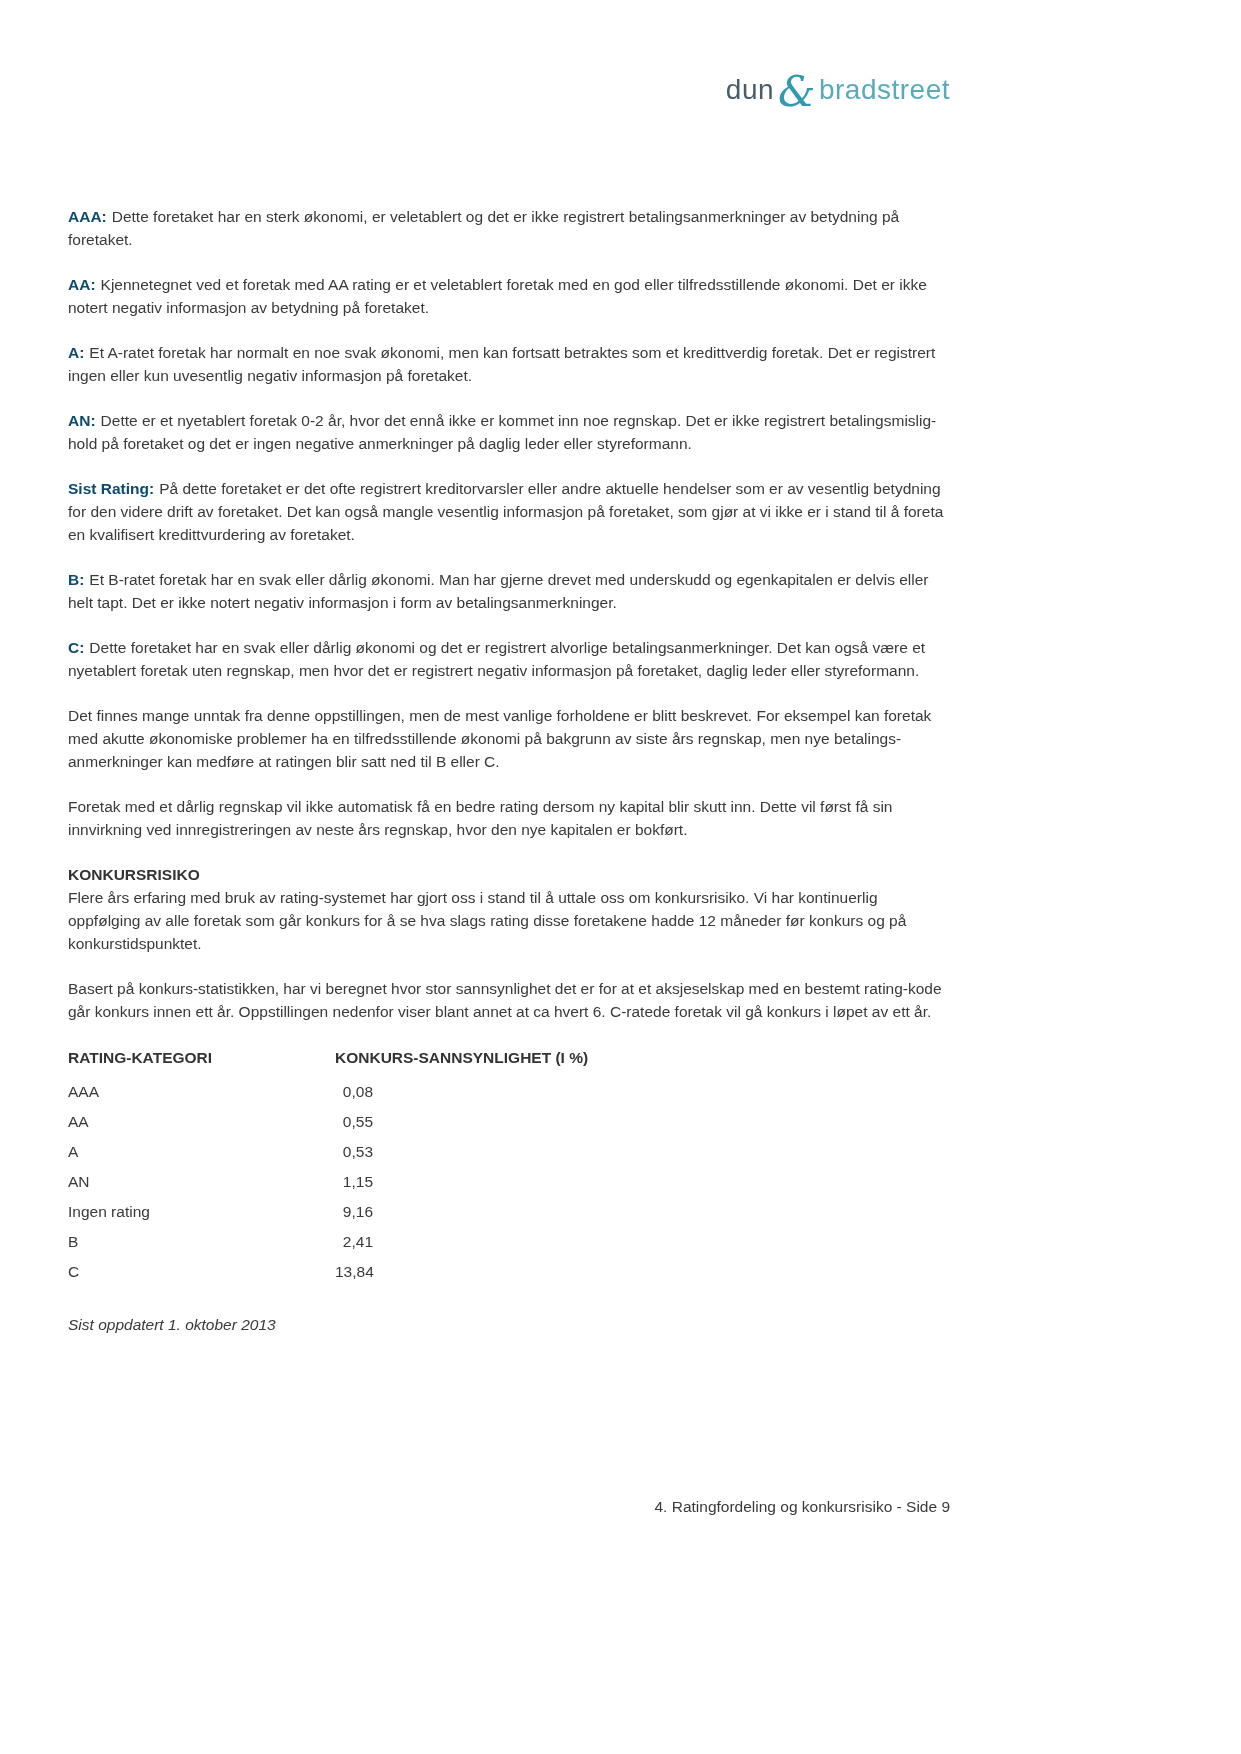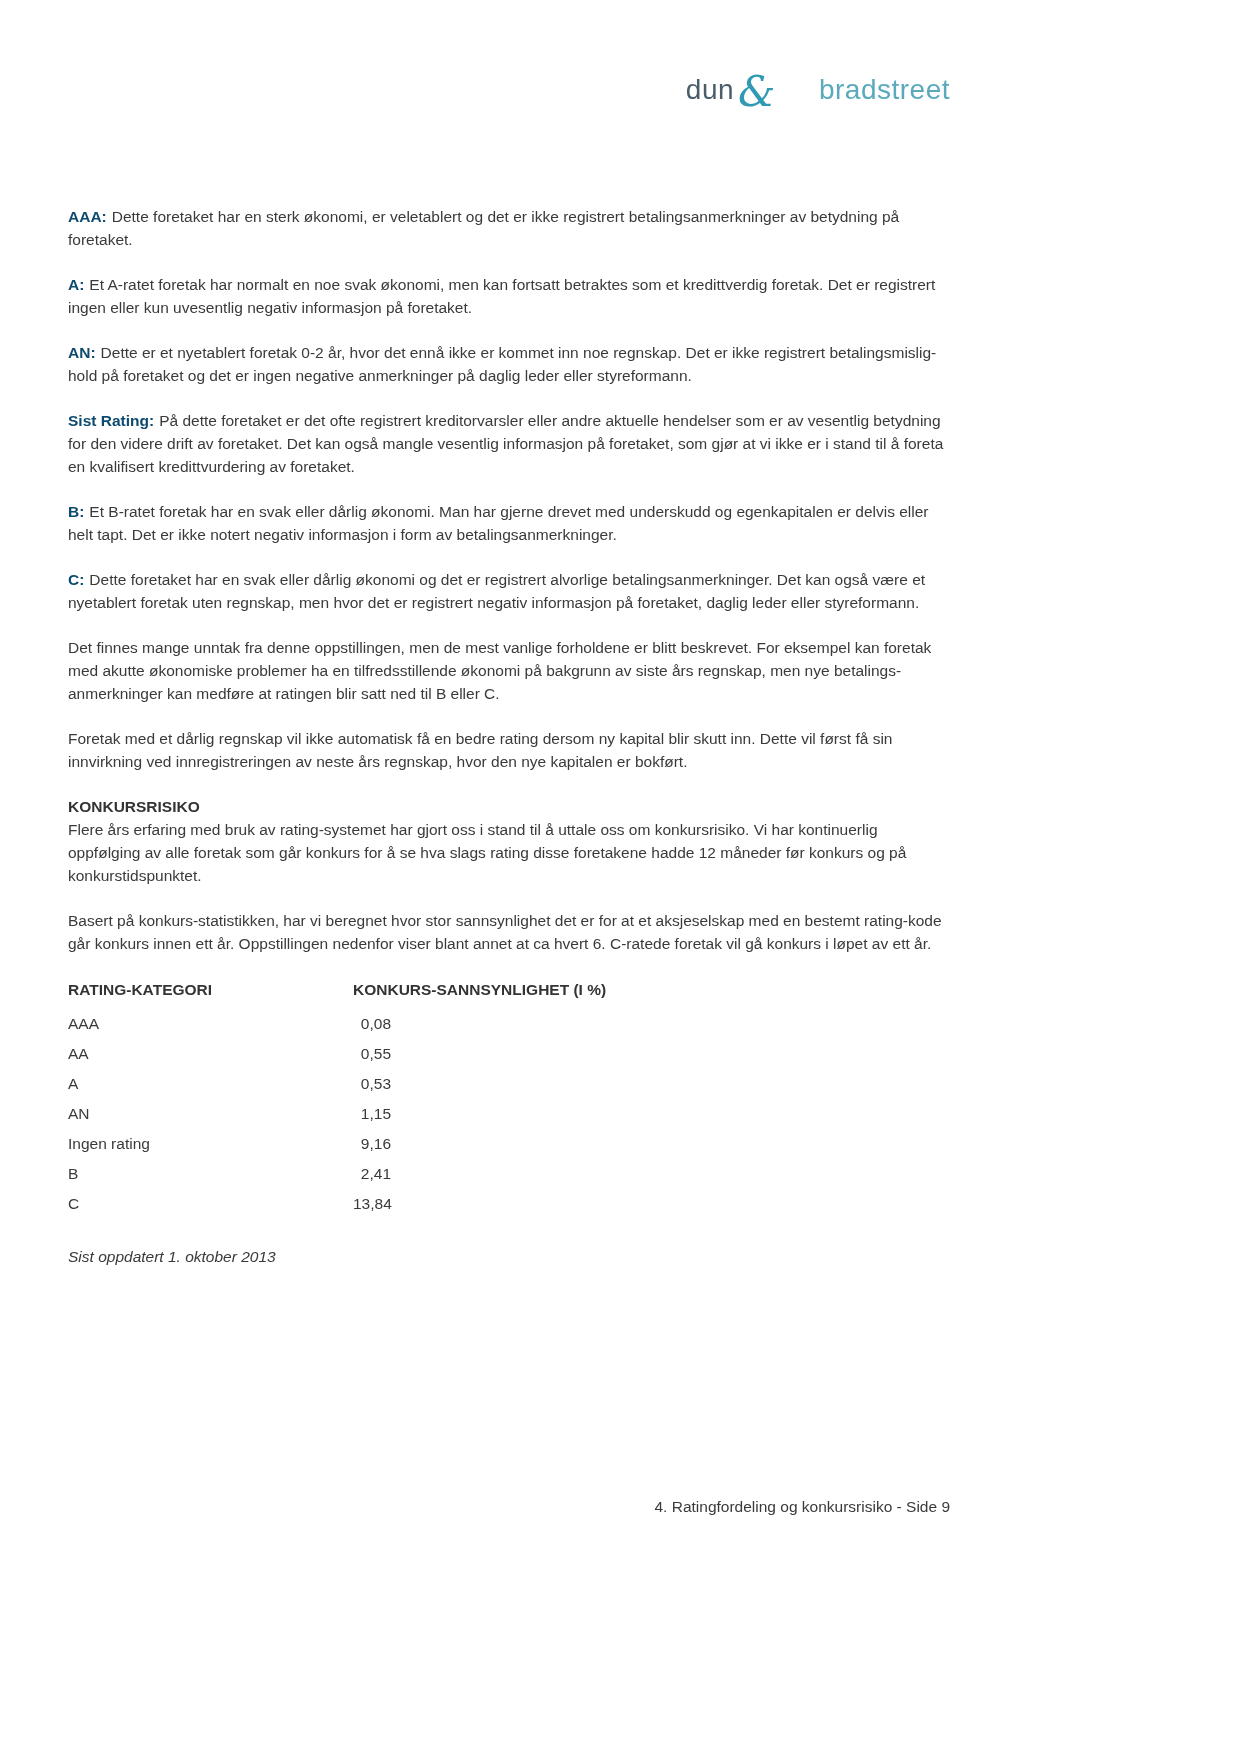--- a/index.html
+++ b/index.html
@@ -32,21 +32,21 @@
   .logo-dun { color: #4a5e6a; font-weight: 400; }
   .logo-amp {
     font-family: "DejaVu Serif", serif;
     font-style: italic;
     font-weight: 400;
     color: #2f9ab2;
     font-size: 42px;
     vertical-align: -7px;
     margin: 0 3px 0 4px;
   }
-  .logo-brad { color: #5aa9bd; font-weight: 400; margin-left: 40px; }
+  .logo-brad { color: #5aa9bd; font-weight: 400; }
 
   
   .content {
     position: absolute;
     left: 68px;
     top: 205px;
     width: 884px;
     font-size: 15.5px;
     line-height: 23px;
     color: #3a3a3a;
@@ -64,21 +64,20 @@
   }
   .section .para { margin-top: 0; }
 
   
   .rating-table { margin-top: 2px; }
   .trow {
     display: flex;
     line-height: 30px;
     height: 30px;
     align-items: flex-start;
-    gap: 18px;
   }
   .trow.thead {
     font-weight: bold;
     color: #333333;
     height: 26px;
     line-height: 26px;
     margin-bottom: 6px;
   }
   .tcell.c1 { width: 267px; flex: 0 0 267px; }
   .tcell.c2 { }
@@ -111,20 +110,23 @@
   <div class="logo">
     <span class="logo-dun">dun</span><span class="logo-amp">&amp;</span><span class="logo-brad">bradstreet</span>
   </div>
 
   <div class="content">
 
     <p class="para">
       <span class="plabel">AAA:</span><span>Dette foretaket har en sterk økonomi, er veletablert og det er ikke registrert betalingsanmerkninger av betydning på foretaket.</span>
     </p>
 
+    <p class="para">
+      <span class="plabel">AA:</span><span>Kjennetegnet ved et foretak med AA rating er et veletablert foretak med en god eller tilfredsstillende økonomi. Det er ikke notert negativ informasjon av betydning på foretaket.</span>
+    </p>
 
     <p class="para">
       <span class="plabel">A:</span><span>Et A-ratet foretak har normalt en noe svak økonomi, men kan fortsatt betraktes som et kredittverdig foretak. Det er registrert ingen eller kun uvesentlig negativ informasjon på foretaket.</span>
     </p>
 
     <p class="para">
       <span class="plabel">AN:</span><span>Dette er et nyetablert foretak 0-2 år, hvor det ennå ikke er kommet inn noe regnskap. Det er ikke registrert betalingsmislig- hold på foretaket og det er ingen negative anmerkninger på daglig leder eller styreformann.</span>
     </p>
 
     <p class="para">

